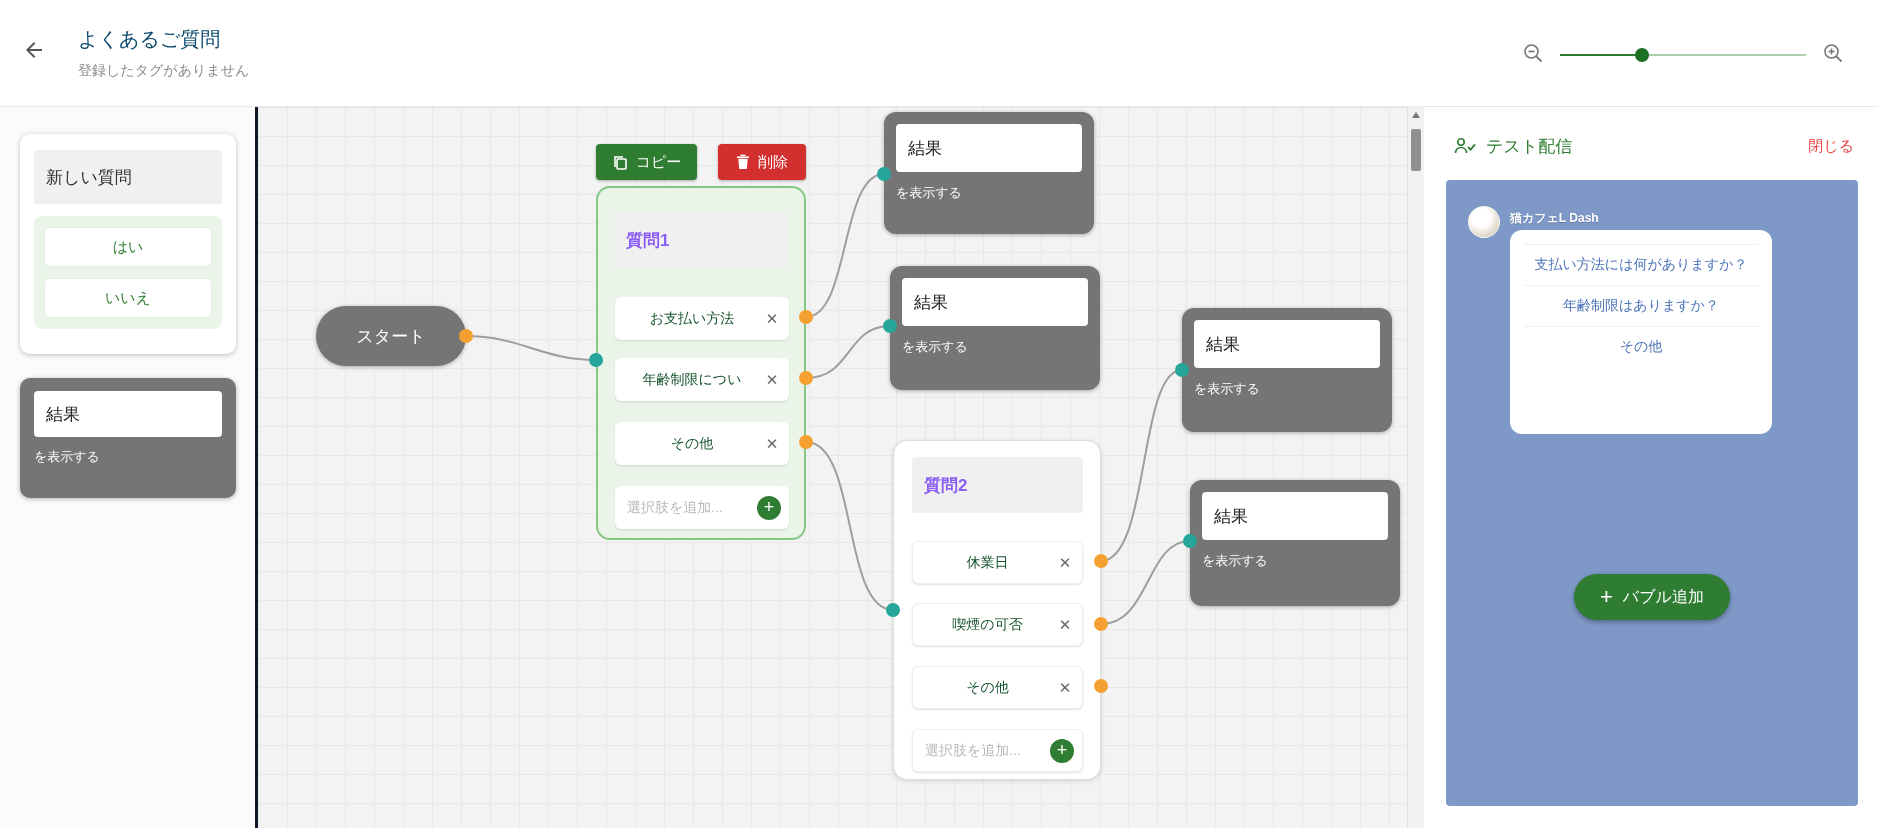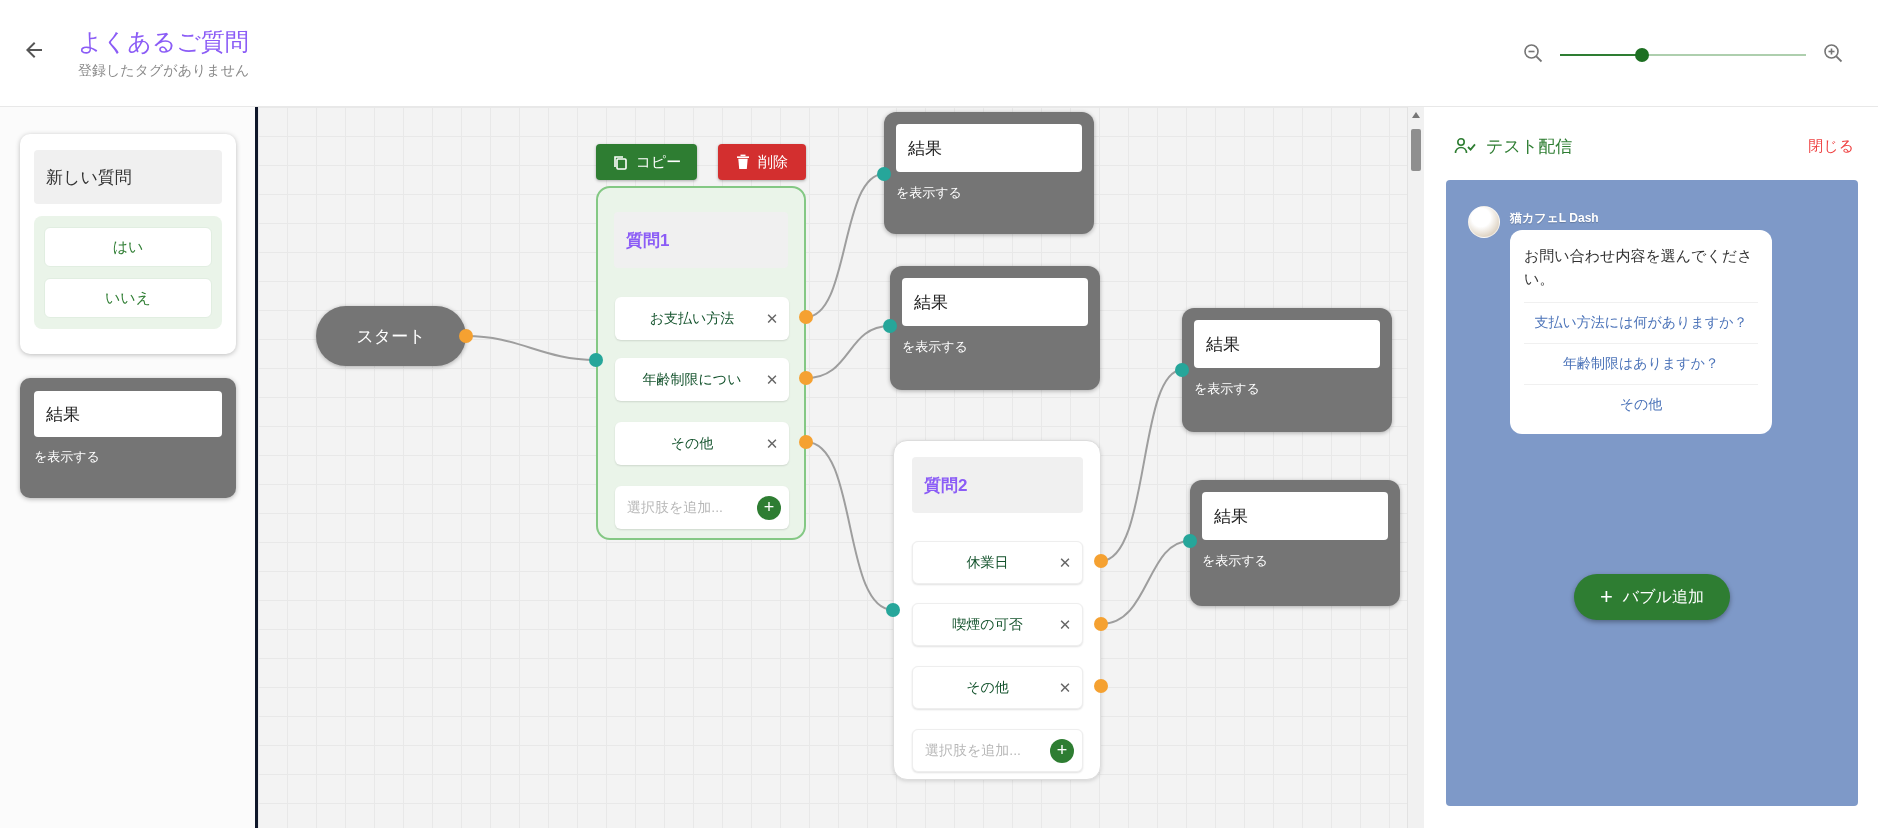--- a/index.html
+++ b/index.html
@@ -2,21 +2,21 @@
 <html><head>
 <meta charset="utf-8">
 <style>
   * { margin:0; padding:0; box-sizing:border-box; }
   body { font-family:"Liberation Sans","DejaVu Sans",sans-serif; background:#fff; }
   .app { position:relative; width:1878px; height:828px; overflow:hidden; background:#fff; }
 
   
   .hdr { position:absolute; left:0; top:0; width:100%; height:107px; background:#fff; border-bottom:1px solid #e8e8e8; z-index:10; }
   .back { position:absolute; left:22px; top:38px; cursor:pointer; }
-  .hdr-title { position:absolute; left:78px; top:26px; font-size:24px; color:#8b5cf6; }
+  .hdr-title { position:absolute; left:78px; top:26px; font-size:20px; color:#0c4a6e; }
   .hdr-sub { position:absolute; left:78px; top:62px; font-size:14px; color:#8a8a8a; }
   .zoom { position:absolute; right:34px; top:42px; display:flex; align-items:center; gap:16px; }
   .slider { position:relative; width:246px; height:16px; cursor:pointer; }
   .slider .track { position:absolute; left:0; top:7px; width:100%; height:2px; background:#aecfae; }
   .slider .fill  { position:absolute; left:0; top:7px; width:82px; height:2px; background:#2e7d32; }
   .slider .knob  { position:absolute; left:75px; top:1px; width:14px; height:14px; border-radius:50%; background:#1d6f22; cursor:pointer; }
 
   
   .sidebar { position:absolute; left:0; top:107px; bottom:0; width:258px; background:#fbfbfb; border-right:3px solid #0f172a; z-index:5; }
   .tpl-q { position:absolute; left:20px; top:27px; width:216px; height:220px; background:#fff; border-radius:10px;
@@ -274,21 +274,20 @@
         <path d="M14 10l2.6 2.6L21 7.4" fill="none" stroke="#2e7d32" stroke-width="1.8"></path>
       </svg>
       <span class="pv-title">テスト配信</span>
       <span class="pv-close">閉じる</span>
     </div>
 
     <div class="chat">
       <div class="avatar"></div>
       <div class="acc-name">猫カフェL Dash</div>
       <div class="bubble">
-        <div class="msg">お問い合わせ内容を選んでください。</div>
         <div class="copt">支払い方法には何がありますか？</div>
         <div class="copt">年齢制限はありますか？</div>
         <div class="copt">その他</div>
       </div>
       <div class="add-bubble">
         <span class="pl">+</span>
         <span>バブル追加</span>
       </div>
     </div>
   </div>

